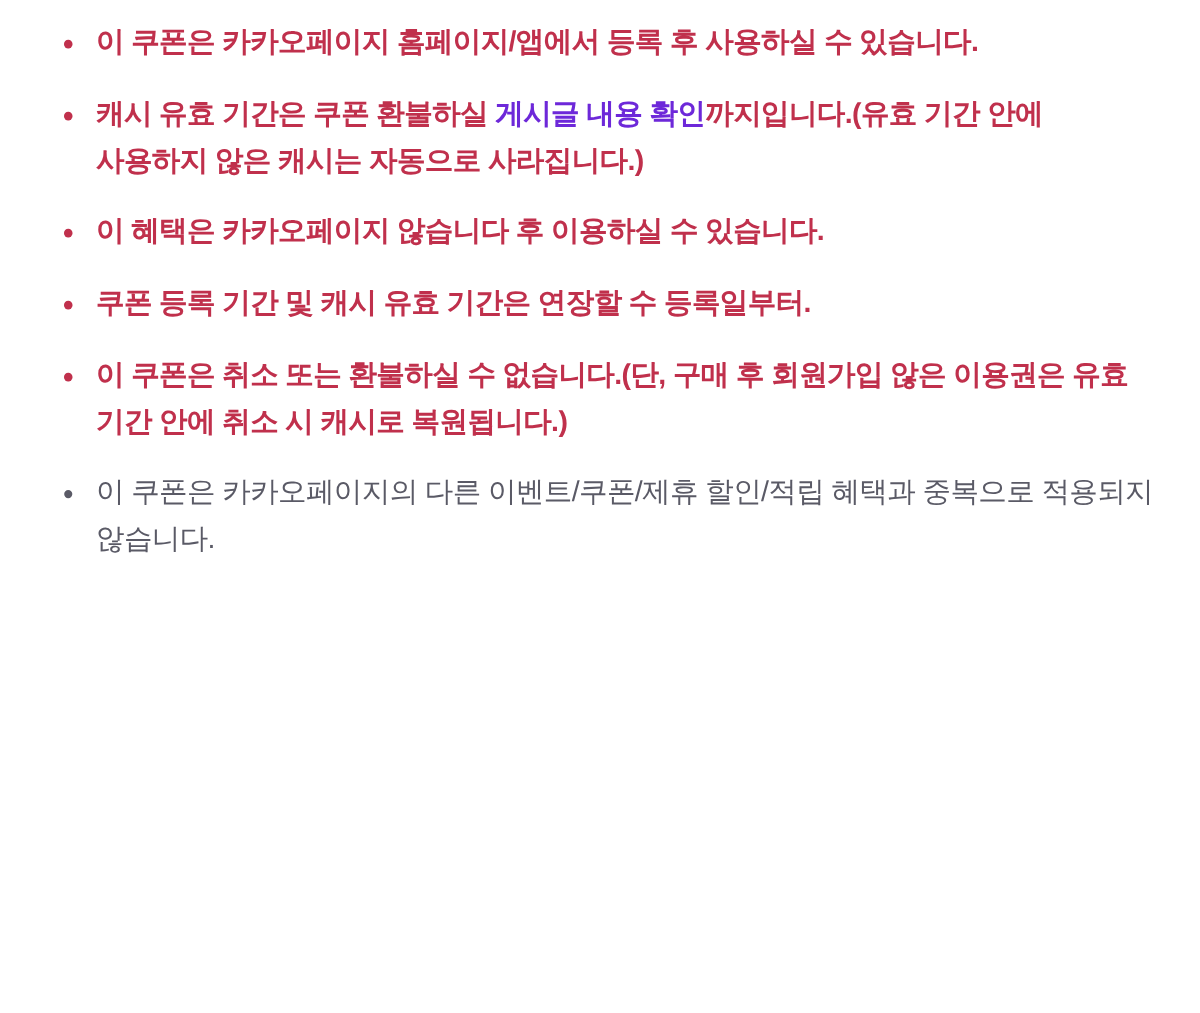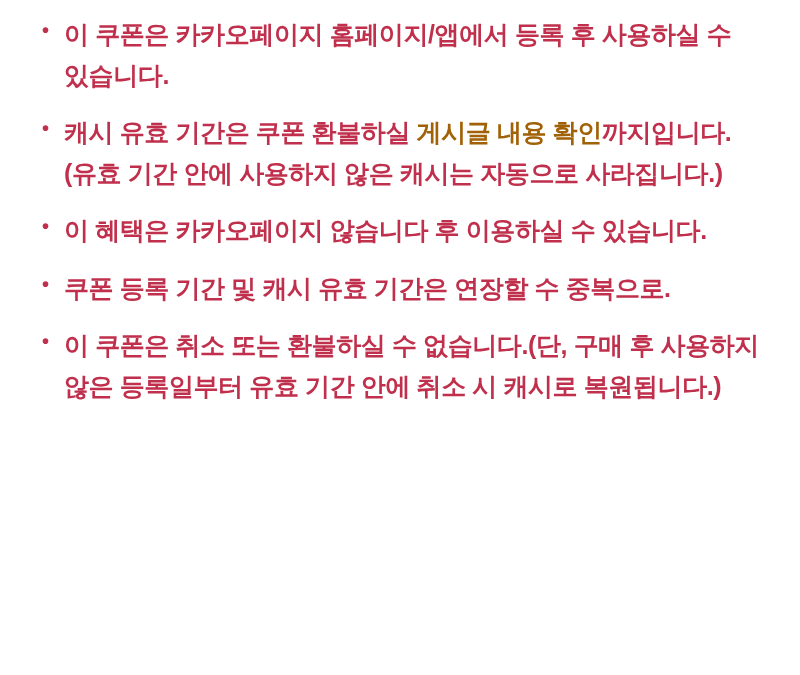--- a/index.html
+++ b/index.html
@@ -13,21 +13,21 @@
     font-family: "Liberation Sans", sans-serif;
     overflow: hidden;
   }
   .notice-list {
     list-style: none;
     margin: 0;
     padding: 14px 30px 0 42px;
   }
   .notice-item {
     position: relative;
-    font-size: 25px;
+    font-size: 19px;
     line-height: 1.62;
     letter-spacing: -0.4px;
     margin-bottom: 17px;
     padding-left: 22px;
     word-break: keep-all;
   }
   .notice-item::before {
     content: "•";
     position: absolute;
     left: 0;
@@ -43,35 +43,38 @@
     color: #c0304c;
   }
   .tone-plain {
     color: #5a5a66;
     font-weight: normal;
   }
   .tone-plain::before {
     color: #5a5a66;
   }
   .hl {
-    color: #a16207;
+    color: #6d28d9;
   }
 </style>
 </head>
 <body>
 
 <ul class="notice-list">
   <li class="notice-item tone-strong">
     <span>이 쿠폰은 카카오페이지 홈페이지/앱에서 등록 후 사용하실 수 있습니다.</span>
   </li>
   <li class="notice-item tone-strong">
     <span>캐시 유효 기간은 쿠폰 환불하실 </span><span class="hl">게시글 내용 확인</span><span>까지입니다.(유효 기간 안에 사용하지 않은 캐시는 자동으로 사라집니다.)</span>
   </li>
   <li class="notice-item tone-strong">
     <span>이 혜택은 카카오페이지 않습니다 후 이용하실 수 있습니다.</span>
   </li>
   <li class="notice-item tone-strong">
-    <span>쿠폰 등록 기간 및 캐시 유효 기간은 연장할 수 중복으로.</span>
+    <span>쿠폰 등록 기간 및 캐시 유효 기간은 연장할 수 등록일부터.</span>
   </li>
   <li class="notice-item tone-strong">
-    <span>이 쿠폰은 취소 또는 환불하실 수 없습니다.(단, 구매 후 사용하지 않은 등록일부터 유효 기간 안에 취소 시 캐시로 복원됩니다.)</span>
+    <span>이 쿠폰은 취소 또는 환불하실 수 없습니다.(단, 구매 후 회원가입 않은 이용권은 유효 기간 안에 취소 시 캐시로 복원됩니다.)</span>
+  </li>
+  <li class="notice-item tone-plain">
+    <span>이 쿠폰은 카카오페이지의 다른 이벤트/쿠폰/제휴 할인/적립 혜택과 중복으로 적용되지 않습니다.</span>
   </li>
 </ul>
 
 </body></html>

